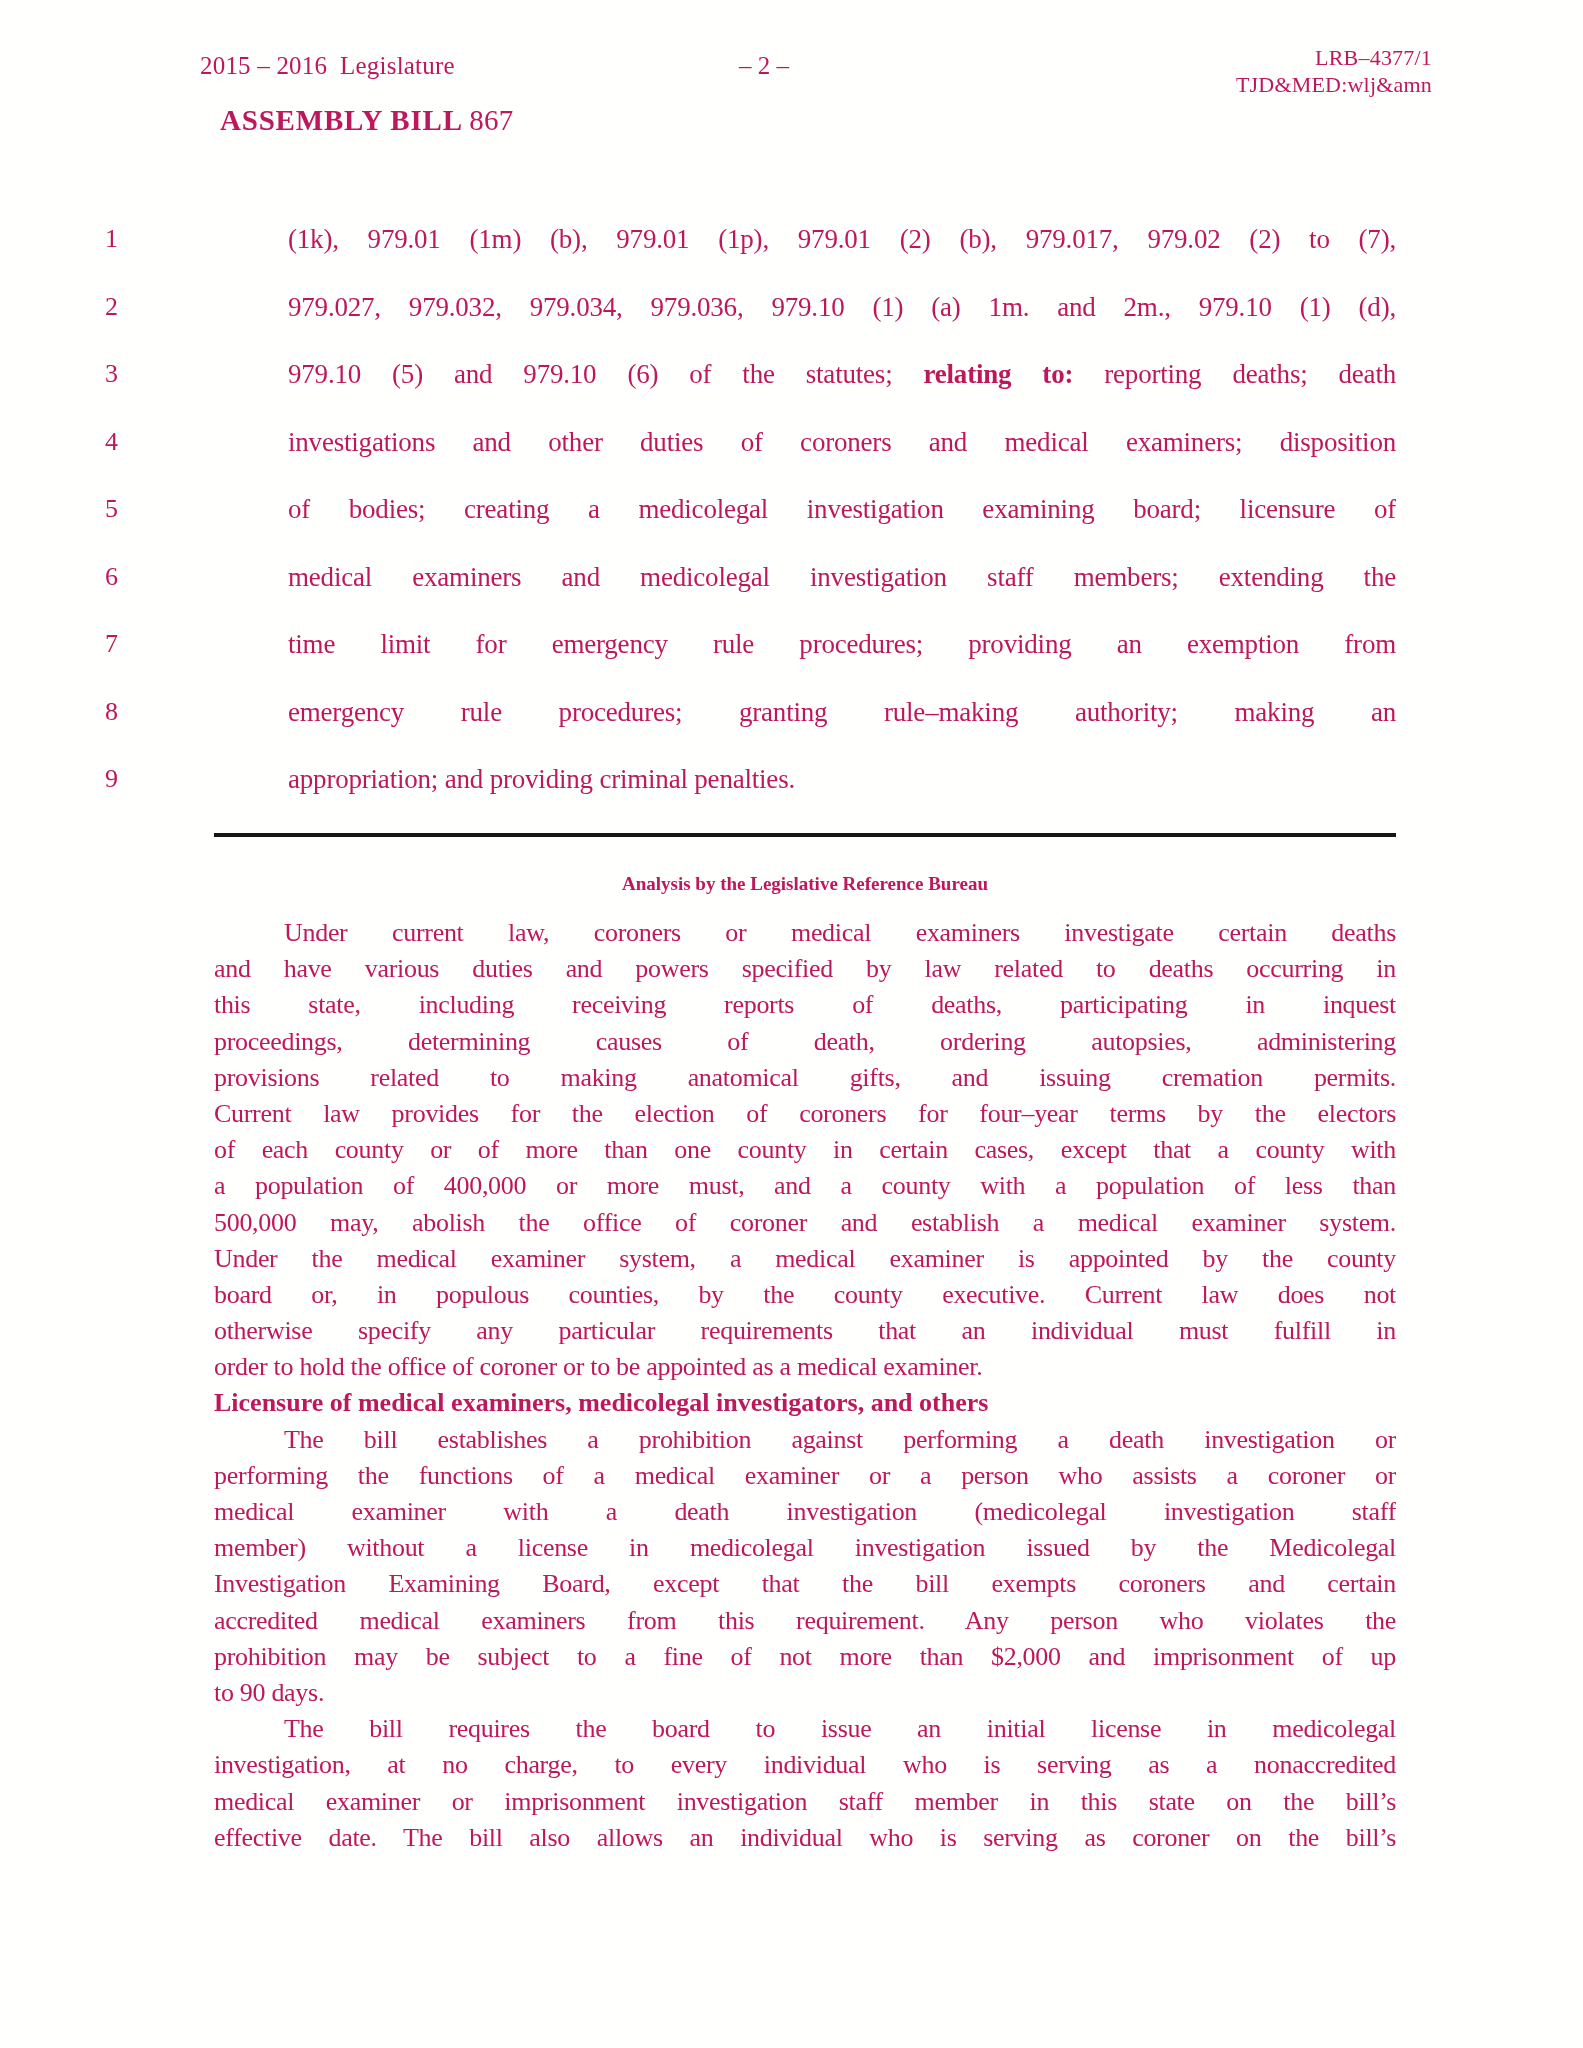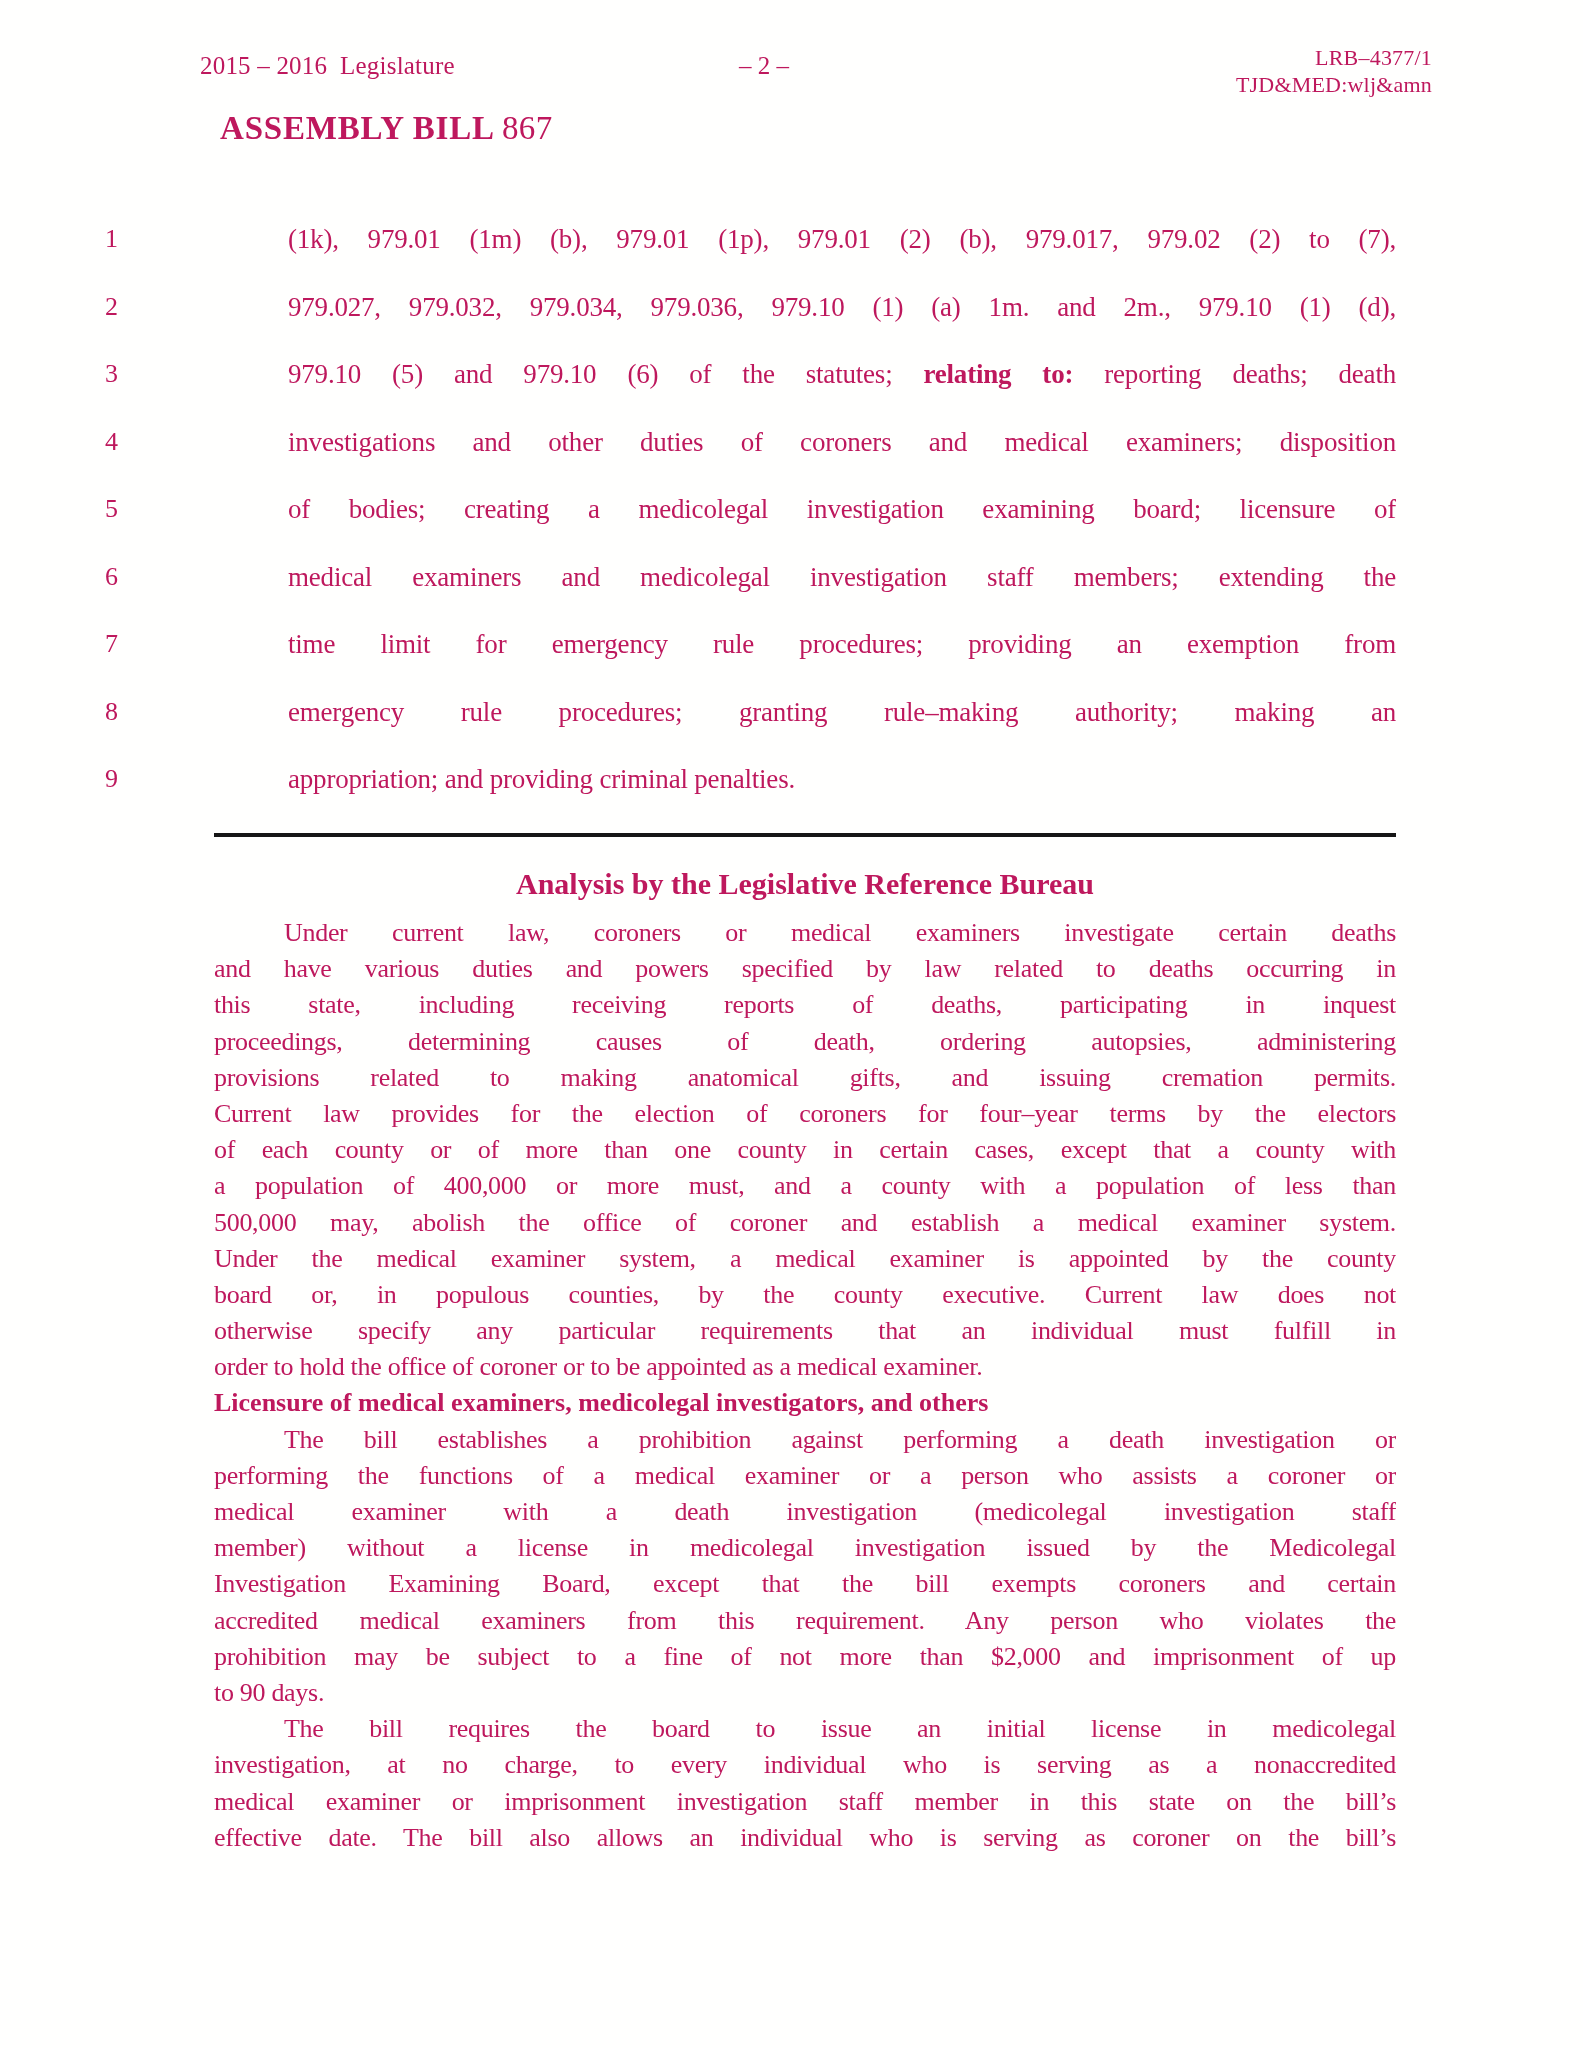--- a/index.html
+++ b/index.html
@@ -6,37 +6,37 @@
   .page {
     position:relative; width:1583px; height:2048px; margin:0 auto;
     background:#fffffe; color:#be185d; overflow:hidden;
     font-family:Liberation Serif, serif;
   }
 
   
   .header-left  { position:absolute; left:200px; top:52px;  font-size:25px; letter-spacing:0.2px; white-space:pre; }
   .page-number  { position:absolute; left:214px; top:52px;  width:1100px; text-align:center; font-size:25px; }
   .header-right { position:absolute; left:932px; top:44px;  width:500px; text-align:right; font-size:22px; line-height:27px; letter-spacing:0.2px; }
-  .bill-title   { position:absolute; left:220px; top:110px; font-size:33px; font-weight:700; letter-spacing:0.8px; }
+  .bill-title   { position:absolute; left:220px; top:104px; font-size:29px; font-weight:700; letter-spacing:0.8px; }
   .bill-title .bt-num { font-weight:400; letter-spacing:0.3px; }
 
   
   .bill-lines { position:absolute; left:105px; top:208px; width:1291px; }
   .bill-row   { display:flex; height:67.5px; overflow:hidden; }
   .line-num   { width:183px; padding-top:16px; font-size:26px; flex:none; }
   .line-text  { width:1108px; padding-top:16px; font-size:27px; letter-spacing:-0.2px; line-height:31px; }
   .line-text b { font-weight:700; }
   .jl { text-align:justify; text-align-last:justify; }
 
   
   .rule { position:absolute; left:214px; top:833px; width:1182px; height:4px; background:#161616; }
 
   
   .analysis   { position:absolute; left:214px; top:866px; width:1182px; font-size:26px; letter-spacing:-0.3px; }
-  .a-heading  { height:36px; line-height:36px; margin-bottom:13px; text-align:center; font-weight:700; font-size:30px; letter-spacing:0; }
+  .a-heading  { height:36px; line-height:36px; margin-bottom:13px; text-align:center; font-weight:700; font-size:19px; letter-spacing:0; }
   .aline      { height:36.2px; line-height:36.2px; overflow:hidden; }
   .aline.ind  { text-indent:70px; }
   .subheading { height:36.2px; line-height:36.2px; font-weight:700; letter-spacing:0; }
 </style>
 </head>
 <body>
 
 <div class="page">
 
   <div class="header-left">2015 – 2016  Legislature</div>

